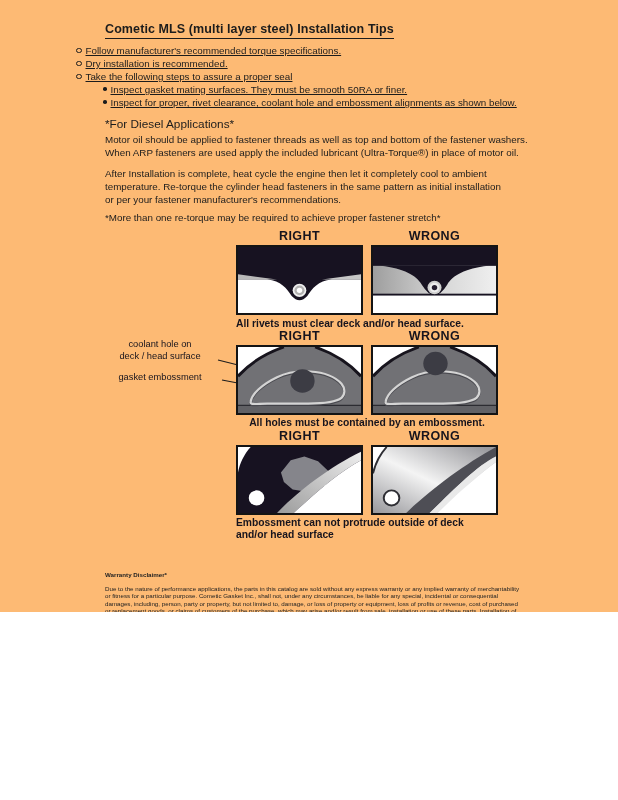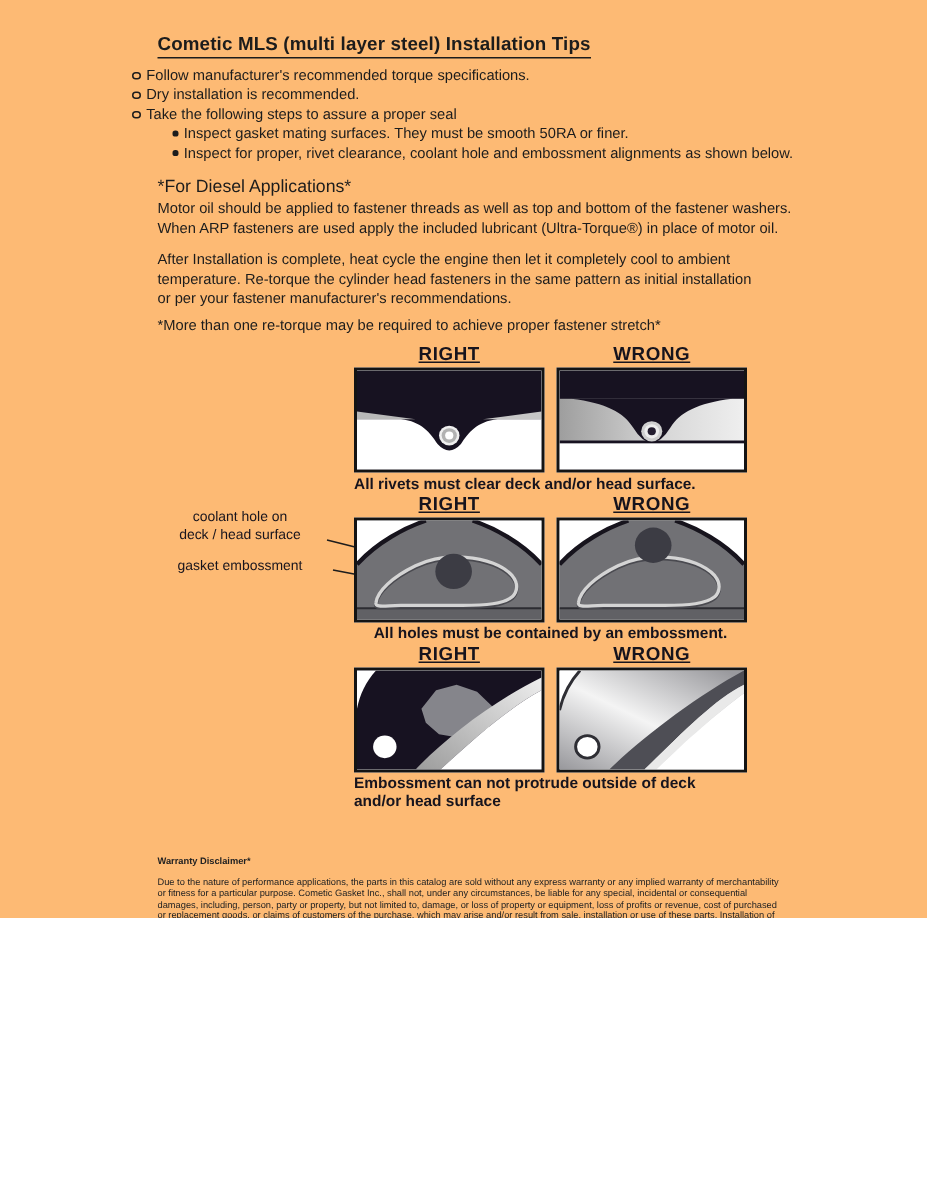--- a/index.html
+++ b/index.html
@@ -1,29 +1,29 @@
 <!DOCTYPE html>
 <html><head>
 <meta charset="utf-8">
 <style>
   html,body{margin:0;padding:0;background:#ffffff;}
   #page{position:relative;width:618px;height:612px;background:#fdba74;overflow:hidden;
         font-family:"Liberation Sans",sans-serif;color:#1c1c1c;}
   .title{position:absolute;left:105px;top:22px;font-size:12.5px;font-weight:bold;
          border-bottom:1.5px solid #1c1c1c;padding-bottom:2px;letter-spacing:.1px;}
-  .bullets{position:absolute;left:88px;top:44px;font-size:9.8px;line-height:13px;}
+  .bullets{position:absolute;left:76px;top:44px;font-size:9.8px;line-height:13px;text-decoration:underline;}
   .b{display:flex;align-items:flex-start;}
   .ring{flex:0 0 auto;width:3.5px;height:3.5px;border:1px solid #1c1c1c;border-radius:50%;margin:3.5px 4px 0 0;}
   .dot{flex:0 0 auto;width:3.5px;height:3.5px;background:#1c1c1c;border-radius:50%;margin:4px 4px 0 0;}
   .sub{margin-left:27px;}
   .h2{position:absolute;left:105px;top:117px;font-size:11.8px;font-weight:normal;}
   .para{position:absolute;left:105px;font-size:9.8px;line-height:13px;}
   .figrow{position:absolute;display:flex;gap:8px;}
   .figcol{width:127px;}
-  .figlabel{text-align:center;font-weight:bold;font-size:12.5px;letter-spacing:.4px;margin-bottom:2px;color:#17141d;text-decoration:underline;}
+  .figlabel{text-align:center;font-weight:bold;font-size:12.5px;letter-spacing:.4px;margin-bottom:2px;color:#17141d;}
   svg.fig{display:block;width:123px;height:66px;border:2px solid #141414;background:#fff;}
   .figcap{position:absolute;font-size:10.3px;font-weight:bold;line-height:12px;color:#17141d;}
   .callouts{position:absolute;left:104px;top:339px;width:112px;text-align:center;
             font-size:9.3px;line-height:11.5px;color:#17141d;}
   .callouts .gap{margin-top:10px;}
   .leader{position:absolute;left:106px;top:336px;pointer-events:none;}
   .legal{position:absolute;left:105px;top:571px;width:418px;font-size:6.2px;line-height:7.2px;color:#222;}
   .legal .lh{font-weight:bold;margin:0 0 7px 0;}
   .legal p{margin:0 0 7px 0;}
   .legal p.no-gap{margin-bottom:0;}

